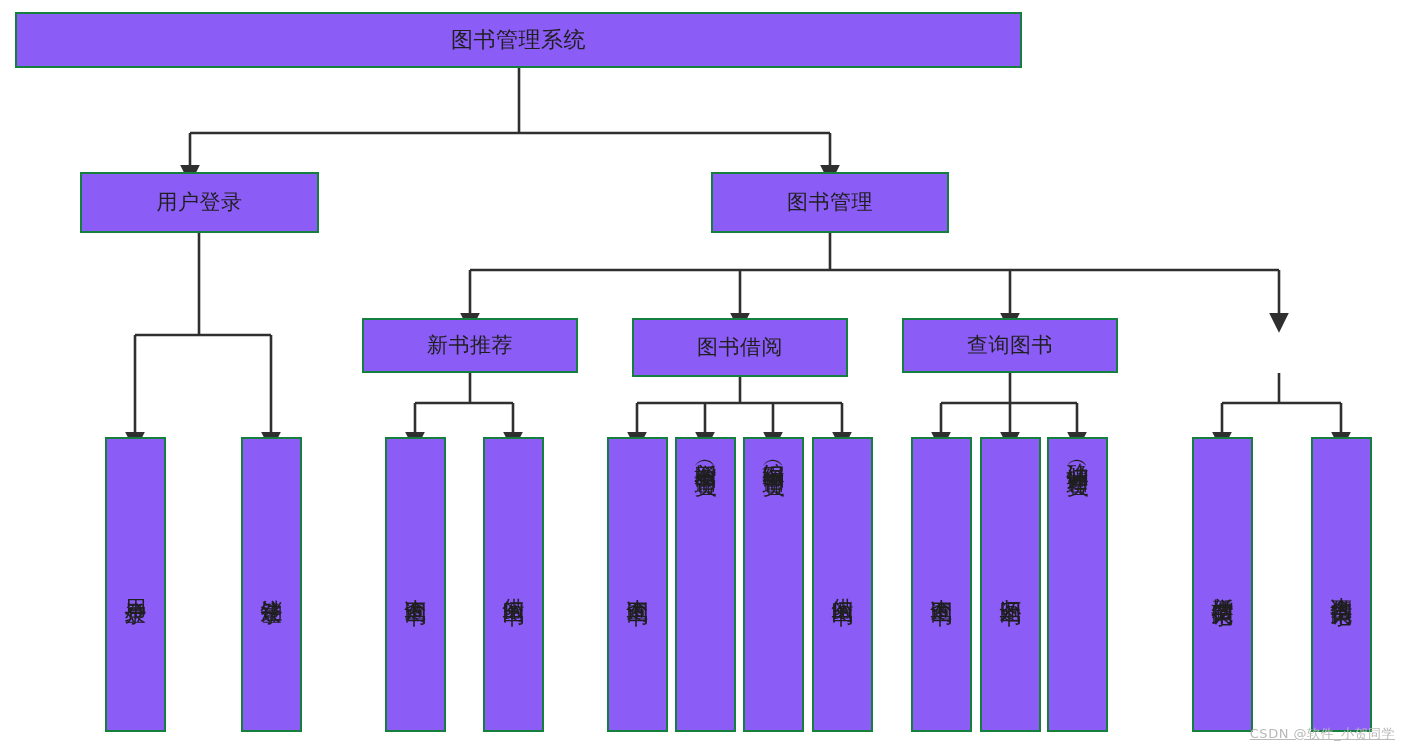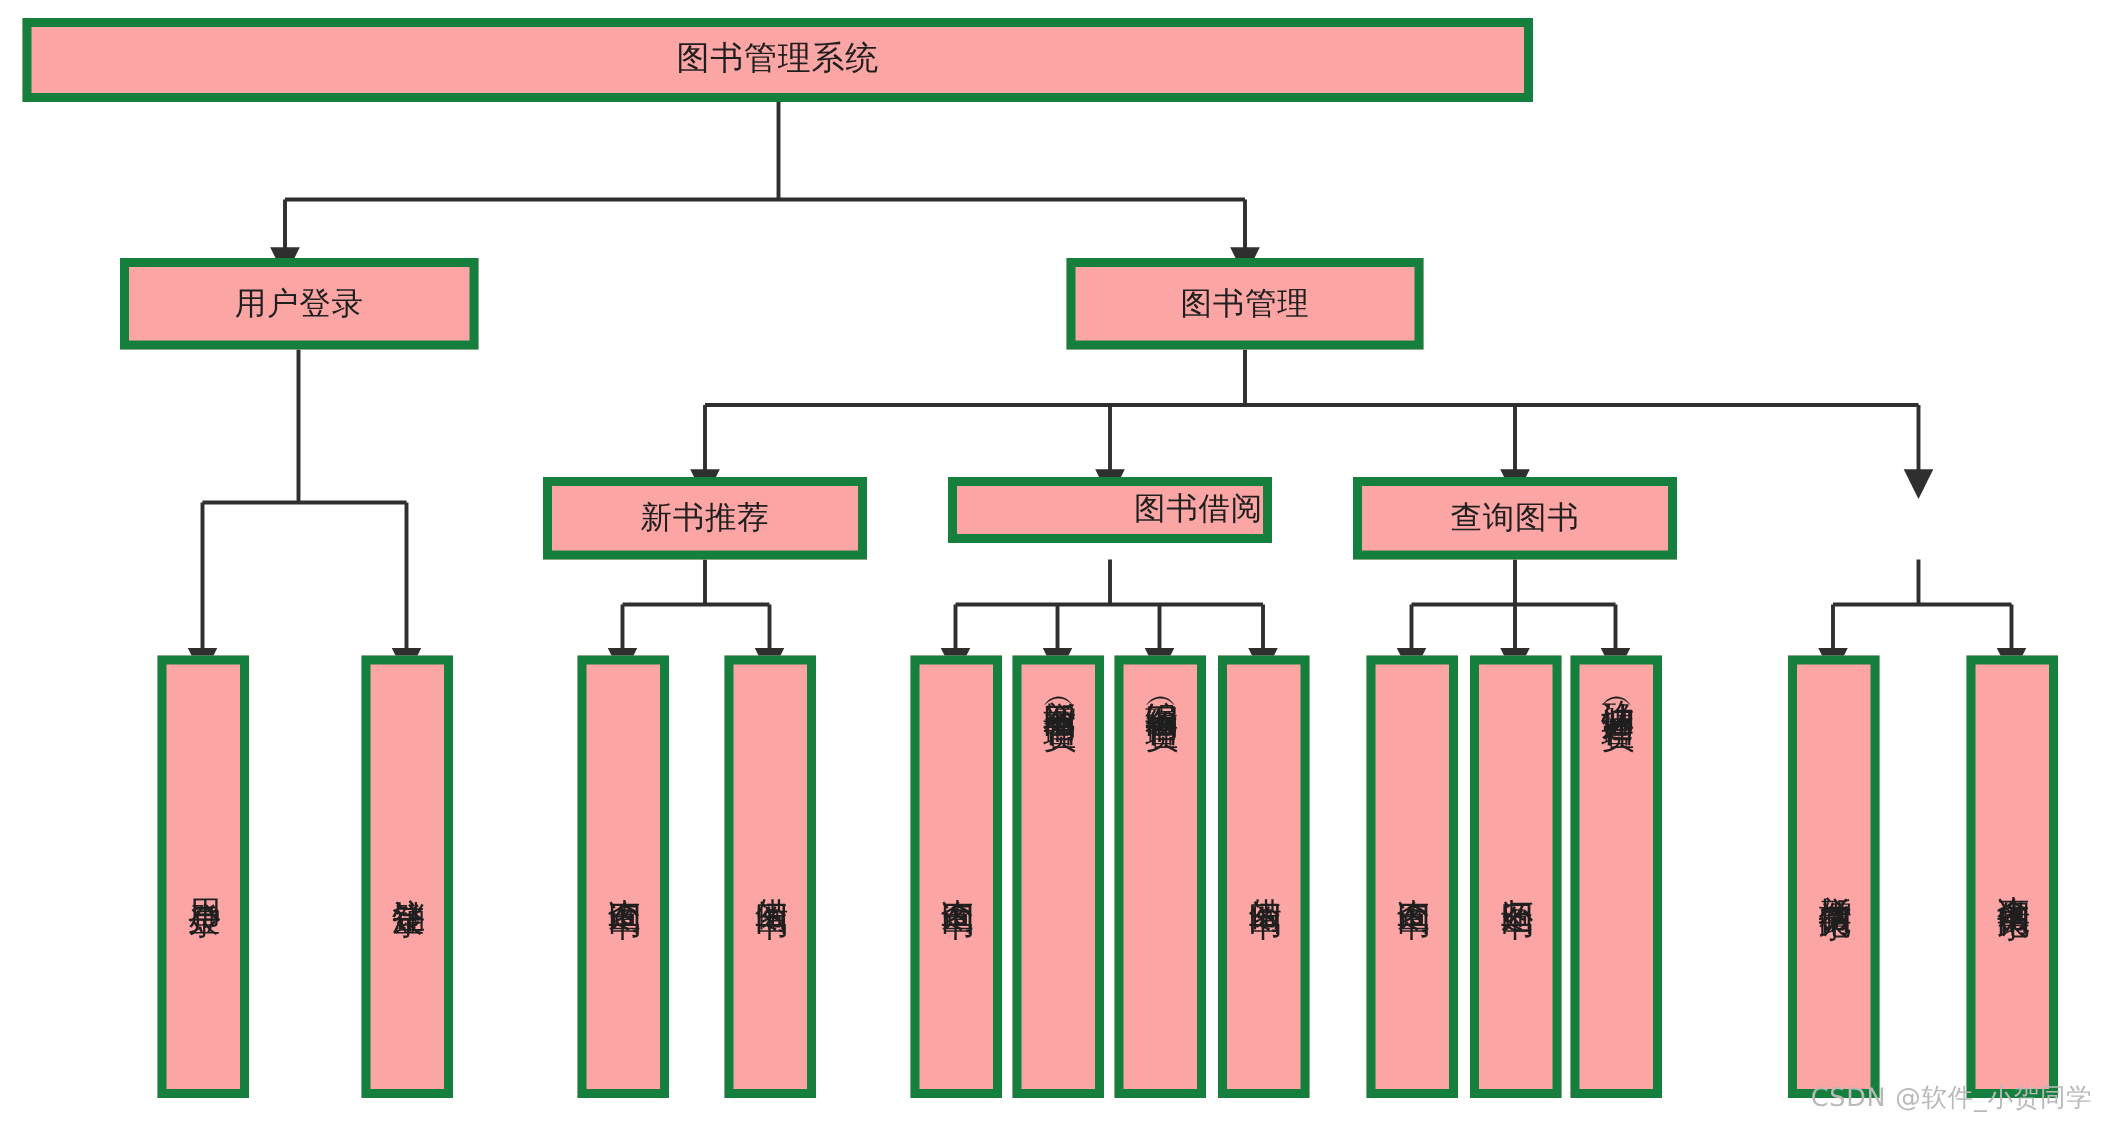--- a/index.html
+++ b/index.html
@@ -16,22 +16,22 @@
   }
   svg.lines{
     position:absolute;
     left:0; top:0;
     width:1405px; height:747px;
     pointer-events:none;
   }
   .node{
     position:absolute;
     box-sizing:border-box;
-    background:#fca5a5;
-    border:6px solid #15803d;
+    background:#8b5cf6;
+    border:2px solid #15803d;
     display:flex;
     align-items:center;
     justify-content:center;
     color:#1f1f1f;
   }
   .node .lbl{
     display:block;
     text-align:center;
     white-space:nowrap;
   }
@@ -57,24 +57,25 @@
     text-orientation:upright;
     font-size:22px;
     line-height:1.18;
     letter-spacing:2px;
     white-space:nowrap;
   }
   .watermark{
     position:absolute;
     right:10px;
     bottom:4px;
-    font-size:17px;
+    font-size:13px;
     color:#b9b9b9;
     white-space:nowrap;
     letter-spacing:0.5px;
+    text-decoration:underline;
   }
 </style>
 </head>
 <body>
 
 <div id="stage">
 
   <svg class="lines" viewBox="0 0 1405 747">
     <defs>
       <marker id="arrow" markerWidth="9" markerHeight="9" refX="1.2" refY="4.2" orient="auto" markerUnits="strokeWidth">
@@ -137,21 +138,21 @@
   </div>
 
   <div class="node horiz" style="left:362px;top:318px;width:216px;height:55px;">
     <span class="lbl">新书推荐</span>
   </div>
 
   <div class="node horiz" style="left:711px;top:172px;width:238px;height:61px;">
     <span class="lbl">图书管理</span>
   </div>
 
-  <div class="node horiz" style="left:632px;top:318px;width:216px;height:44px;justify-content:flex-end;">
+  <div class="node horiz" style="left:632px;top:318px;width:216px;height:59px;">
     <span class="lbl">图书借阅</span>
   </div>
 
   <div class="node horiz" style="left:902px;top:318px;width:216px;height:55px;">
     <span class="lbl">查询图书</span>
   </div>
 
 
   <div class="node vert mid" style="left:105px;top:437px;width:61px;height:295px;">
     <span class="lbl">用户登录</span>

